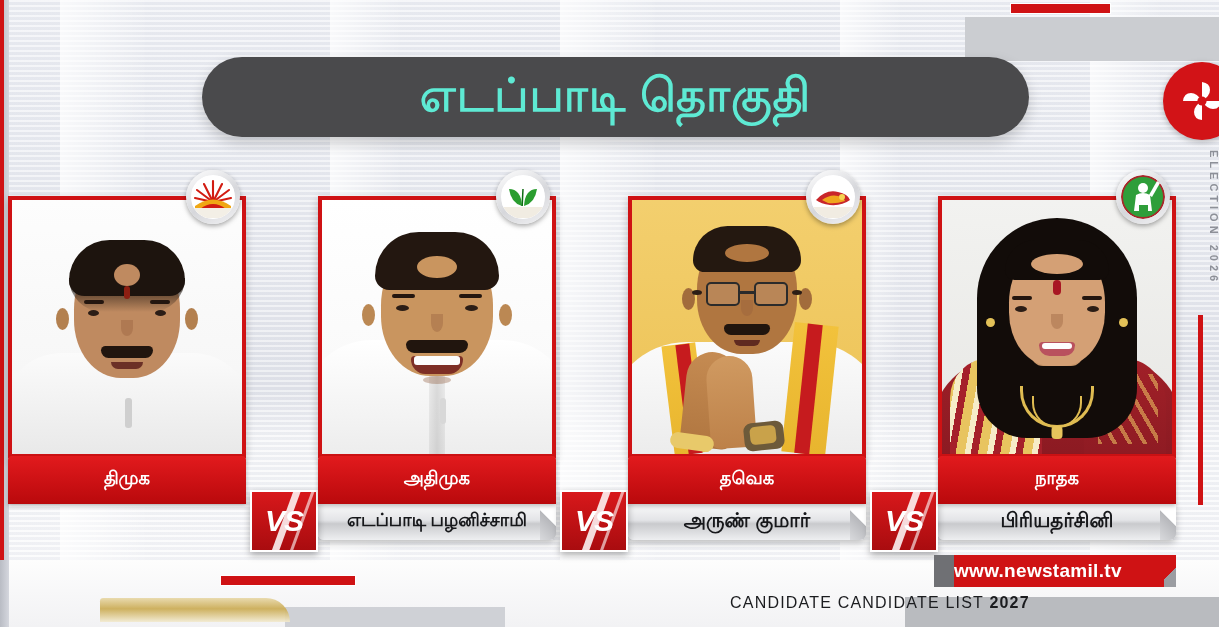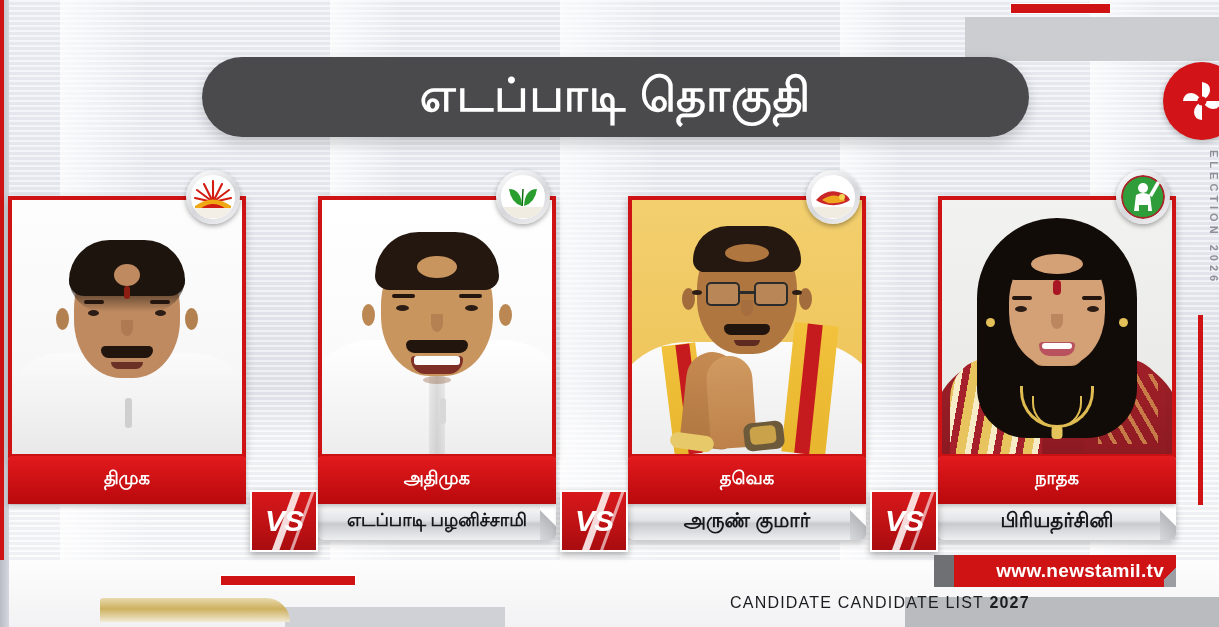--- a/index.html
+++ b/index.html
@@ -51,21 +51,21 @@
      background:#cf1214; border:1px solid #ffffff; }
 
   
   #title-bar{
     position:absolute; left:202px; top:57px; width:827px; height:80px;
     background:#4a4a4c; border-radius:40px;
     box-shadow:0 6px 14px rgba(0,0,0,.18);
     display:flex; align-items:center; justify-content:center;
   }
   #title-bar .t{
-    color:#ffffff; font-size:46px; font-weight:bold; letter-spacing:1px;
+    color:#5eead4; font-size:46px; font-weight:bold; letter-spacing:1px;
     line-height:1; padding-bottom:4px;
   }
 
   
   #logo{
     position:absolute; left:1163px; top:62px; width:78px; height:78px;
     border-radius:50%; background:#d21317;
     box-shadow:0 2px 6px rgba(0,0,0,.25);
   }
   #logo svg{ position:absolute; left:14px; top:14px; }
@@ -163,21 +163,21 @@
   .vs .slash2{ position:absolute; width:3px; height:110px; background:rgba(255,255,255,.6);
      transform:rotate(20deg); left:48px; top:-24px; }
   .v0{ left:250px; } .v1{ left:560px; } .v2{ left:870px; }
 
   
   #footer-url{
     position:absolute; left:934px; top:555px; width:242px; height:32px;
     display:flex;
   }
   #footer-url .gray{ width:20px; background:#6f7074; }
-  #footer-url .red{ flex:1; background:#cf1214; display:flex; align-items:center; justify-content:flex-end; }
+  #footer-url .red{ flex:1; background:#cf1214; display:flex; align-items:center; justify-content:flex-start; }
   #footer-url .red span{ color:#fff; font-size:19px; font-weight:bold; letter-spacing:.3px; }
   #footer-url .tail{ width:12px; background:linear-gradient(135deg,#cf1214 55%,#9b9da2 56%); }
 
   #footer-caption{
     position:absolute; left:730px; top:594px;
     font-size:16px; letter-spacing:1.2px; color:#1b1c1f;
   }
   #footer-caption b{ font-weight:bold; }
 </style>
 </head>

